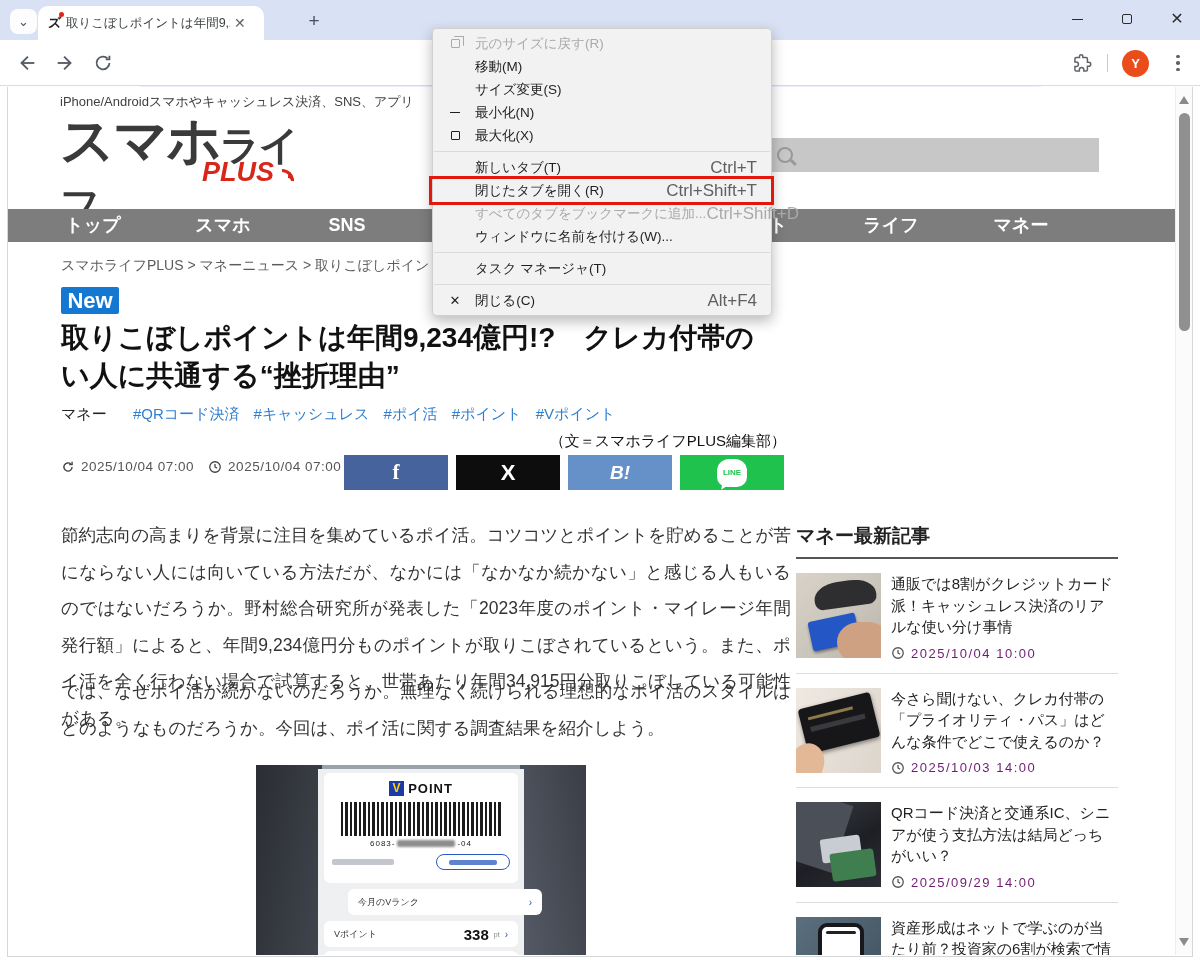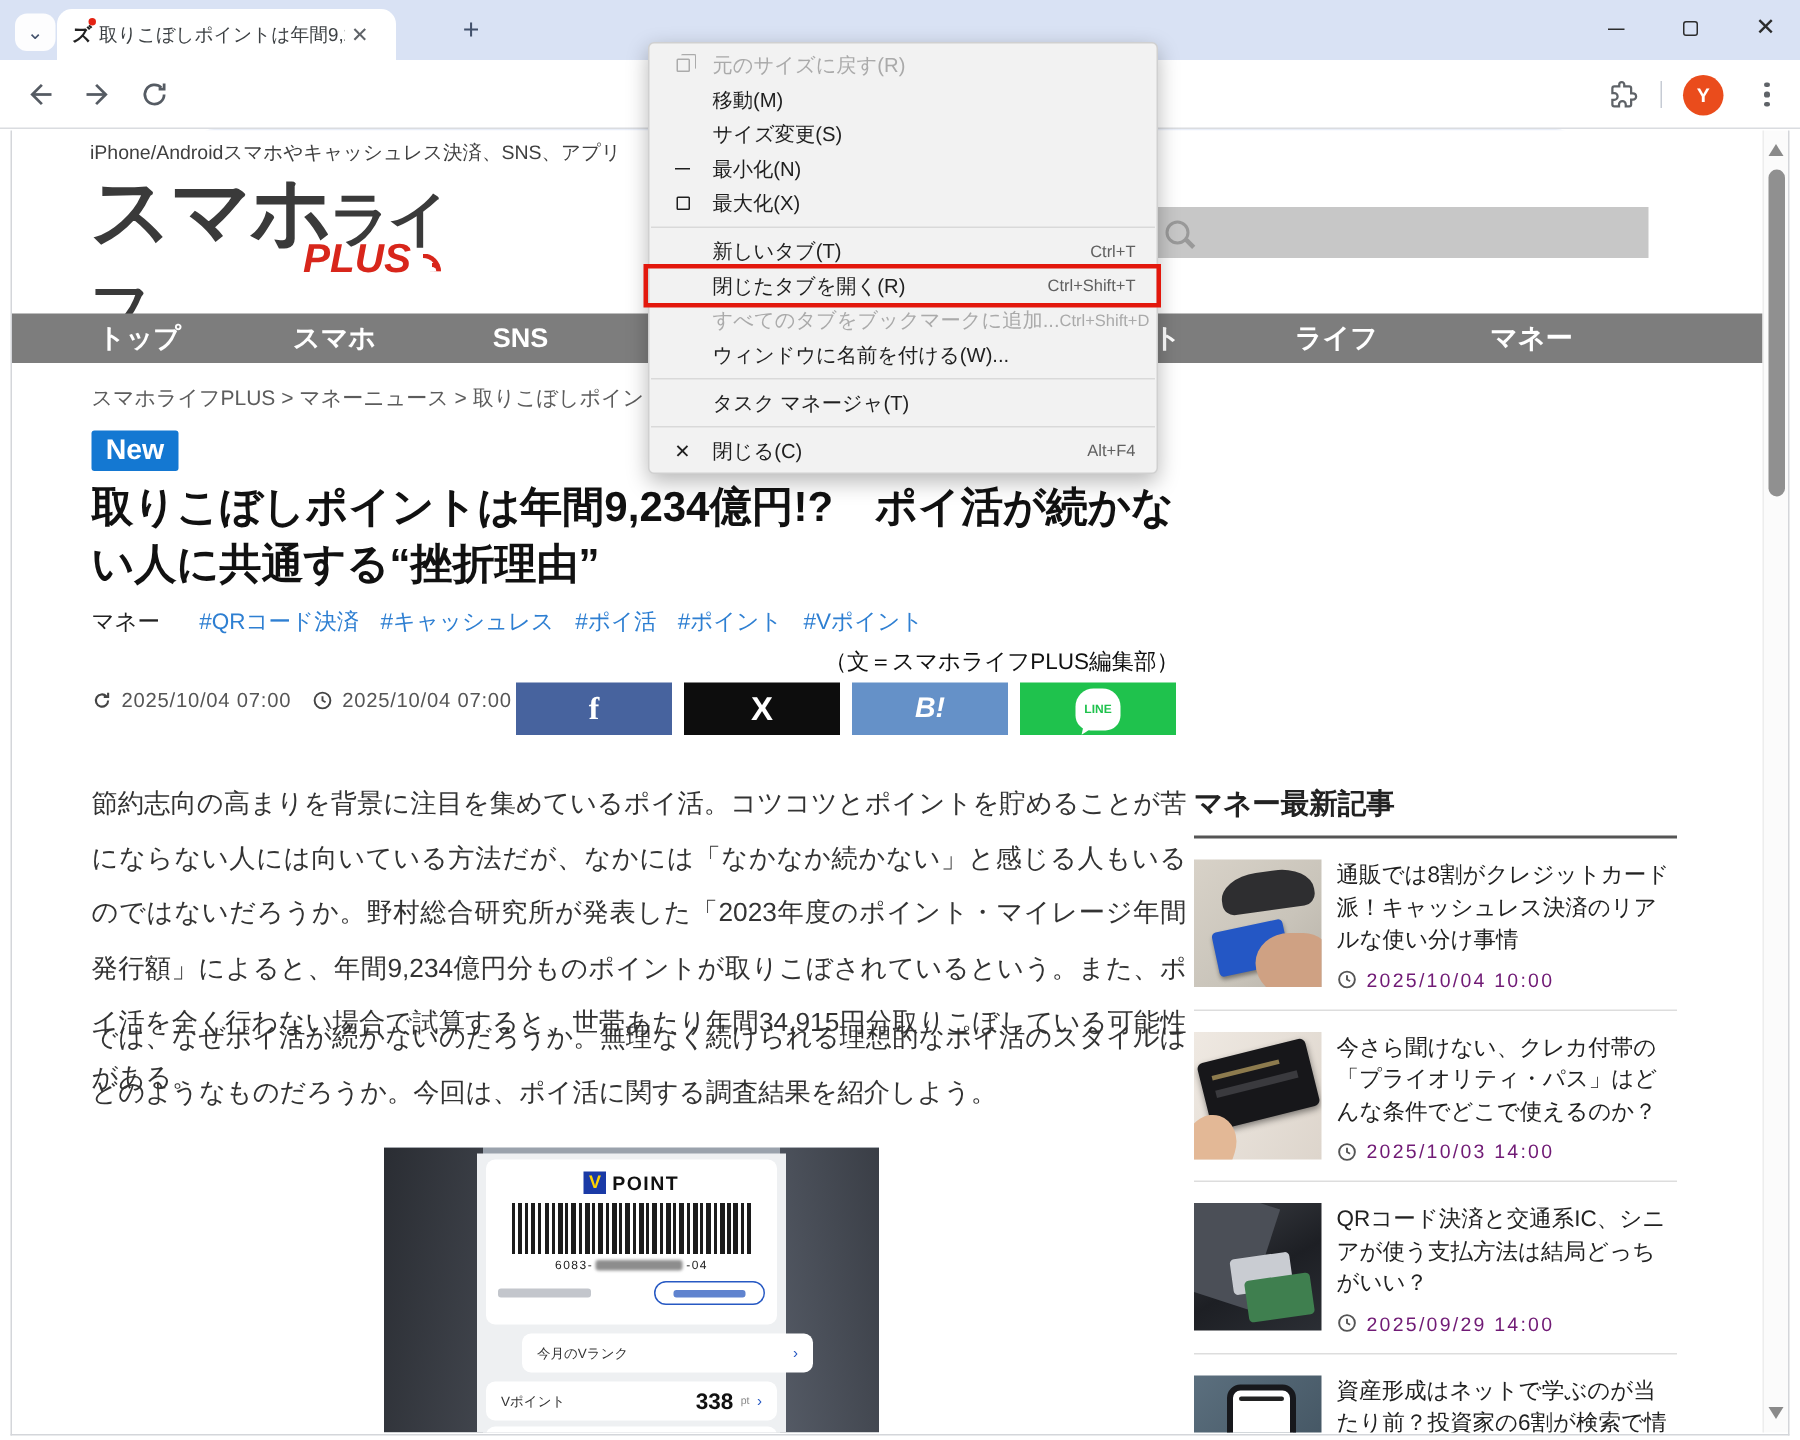--- a/index.html
+++ b/index.html
@@ -55,21 +55,21 @@
 
   .search-box { position:absolute; left:759px; top:51px; width:332px; height:34px; background:#c7c7c7; display:flex; align-items:center; padding-left:10px; }
   .mag { width:16px; height:16px; border:2.5px solid #999; border-radius:50%; position:relative; }
   .mag::after { content:""; position:absolute; left:11px; top:12px; width:7px; height:2.5px; background:#999; transform:rotate(45deg); }
 
   .navbar { position:absolute; left:0; top:122px; width:1168px; height:33px; background:#7d7d7d; }
   .nav-item { position:absolute; top:0; height:33px; line-height:33px; transform:translateX(-50%); color:#fff; font-weight:bold; font-size:18px; white-space:nowrap; }
 
   .breadcrumb { position:absolute; left:53px; top:170px; font-size:14px; color:#5c5c5c; }
 
-  .new-badge { position:absolute; left:53px; top:200px; width:58px; height:27px; background:#1478d2; color:#fff; font-weight:bold; font-size:19px; text-align:center; line-height:27px; border-radius:2px; }
+  .new-badge { position:absolute; left:53px; top:200px; width:58px; height:27px; background:#1478d2; color:#fff; font-weight:bold; font-size:22px; text-align:center; line-height:27px; border-radius:2px; }
   .headline { position:absolute; left:53px; top:232px; width:740px; font-size:28px; font-weight:bold; color:#111; line-height:38px; letter-spacing:0; }
 
   .meta-row { position:absolute; left:53px; top:318px; font-size:15px; }
   .cat { color:#222; margin-right:22px; }
   .tag { color:#2e7fd2; margin-right:10px; }
   .byline { position:absolute; right:390px; top:345px; font-size:15px; color:#111; }
 
   .date-row { position:absolute; left:53px; top:372px; font-size:13.5px; color:#555; letter-spacing:0.5px; display:flex; align-items:center; gap:6px; }
   .date-row svg { width:14px; height:14px; color:#444; }
   .date-sp { margin-right:8px; }
@@ -145,21 +145,21 @@
   .sc-arrow { position:absolute; left:3px; width:0; height:0; border-left:5.5px solid transparent; border-right:5.5px solid transparent; }
   .sc-up { top:9px; border-bottom:8px solid #8a8a8a; }
   .sc-down { bottom:9px; border-top:8px solid #8a8a8a; }
   .sc-thumb { position:absolute; left:2.5px; top:26px; width:11px; height:218px; background:#909090; border-radius:6px; }
 
   
   .ctx { position:absolute; left:408px; top:28px; width:340px; background:#f2f2f2; border:1px solid #d0d0d0; border-radius:4px; box-shadow:0 5px 14px rgba(0,0,0,.28); padding:3px 0; z-index:50;margin-left:24px; }
   .mi { position:relative; height:23px; display:flex; align-items:center; padding:0 14px 0 42px; font-size:13.5px; color:#1f1f1f; }
   .mi-ic { position:absolute; left:14px; width:16px; display:flex; align-items:center; justify-content:center; color:#1f1f1f; }
   .mi-label { flex:1 1 auto; white-space:nowrap; }
-  .mi-sc { flex:0 0 auto; font-size:11px; color:#606060; }
+  .mi-sc { flex:0 0 auto; font-size:17px; color:#606060; }
   .mi.disabled, .mi.disabled .mi-sc, .mi.disabled .mi-ic { color:#aaaaaa; }
   .msep { height:0; border-top:1px solid #d9d9d9; margin:4px 1px; }
   .ic-restore { width:9px; height:9px; border:1.4px solid #ababab; border-radius:1px; position:relative; }
   .ic-restore::before { content:""; position:absolute; left:2px; top:-4px; width:9px; height:9px; border:1.4px solid #ababab; border-left:none; border-bottom:none; border-radius:1px; }
   .ic-min { width:10px; height:0; border-top:1.5px solid #1f1f1f; }
   .ic-max { width:9px; height:9px; border:1.4px solid #1f1f1f; border-radius:1px; }
   .ic-x { font-size:13px; line-height:13px; }
   .red-box { position:absolute; left:-4px; right:-3px; top:-3px; bottom:-3px; border:3px solid #e3170c; pointer-events:none; }
 </style>
 </head>
@@ -262,21 +262,21 @@
         <span class="nav-item" style="left:215px">スマホ</span>
         <span class="nav-item" style="left:339px">SNS</span>
         <span class="nav-item" style="left:761px">ット</span>
         <span class="nav-item" style="left:883px">ライフ</span>
         <span class="nav-item" style="left:1013px">マネー</span>
       </div>
 
       <div class="breadcrumb">スマホライフPLUS &gt; マネーニュース &gt; 取りこぼしポイント</div>
 
       <div class="new-badge">New</div>
-      <h1 class="headline"><span>取りこぼしポイントは年間9,234億円!?　ポイ活が続かな</span><br><span>い人に共通する“挫折理由”</span></h1>
+      <h1 class="headline"><span>取りこぼしポイントは年間9,234億円!?　クレカ付帯の</span><br><span>い人に共通する“挫折理由”</span></h1>
 
       <div class="meta-row">
         <span class="cat">マネー</span>
         <span class="tag">#QRコード決済</span>
         <span class="tag">#キャッシュレス</span>
         <span class="tag">#ポイ活</span>
         <span class="tag">#ポイント</span>
         <span class="tag">#Vポイント</span>
       </div>
 

